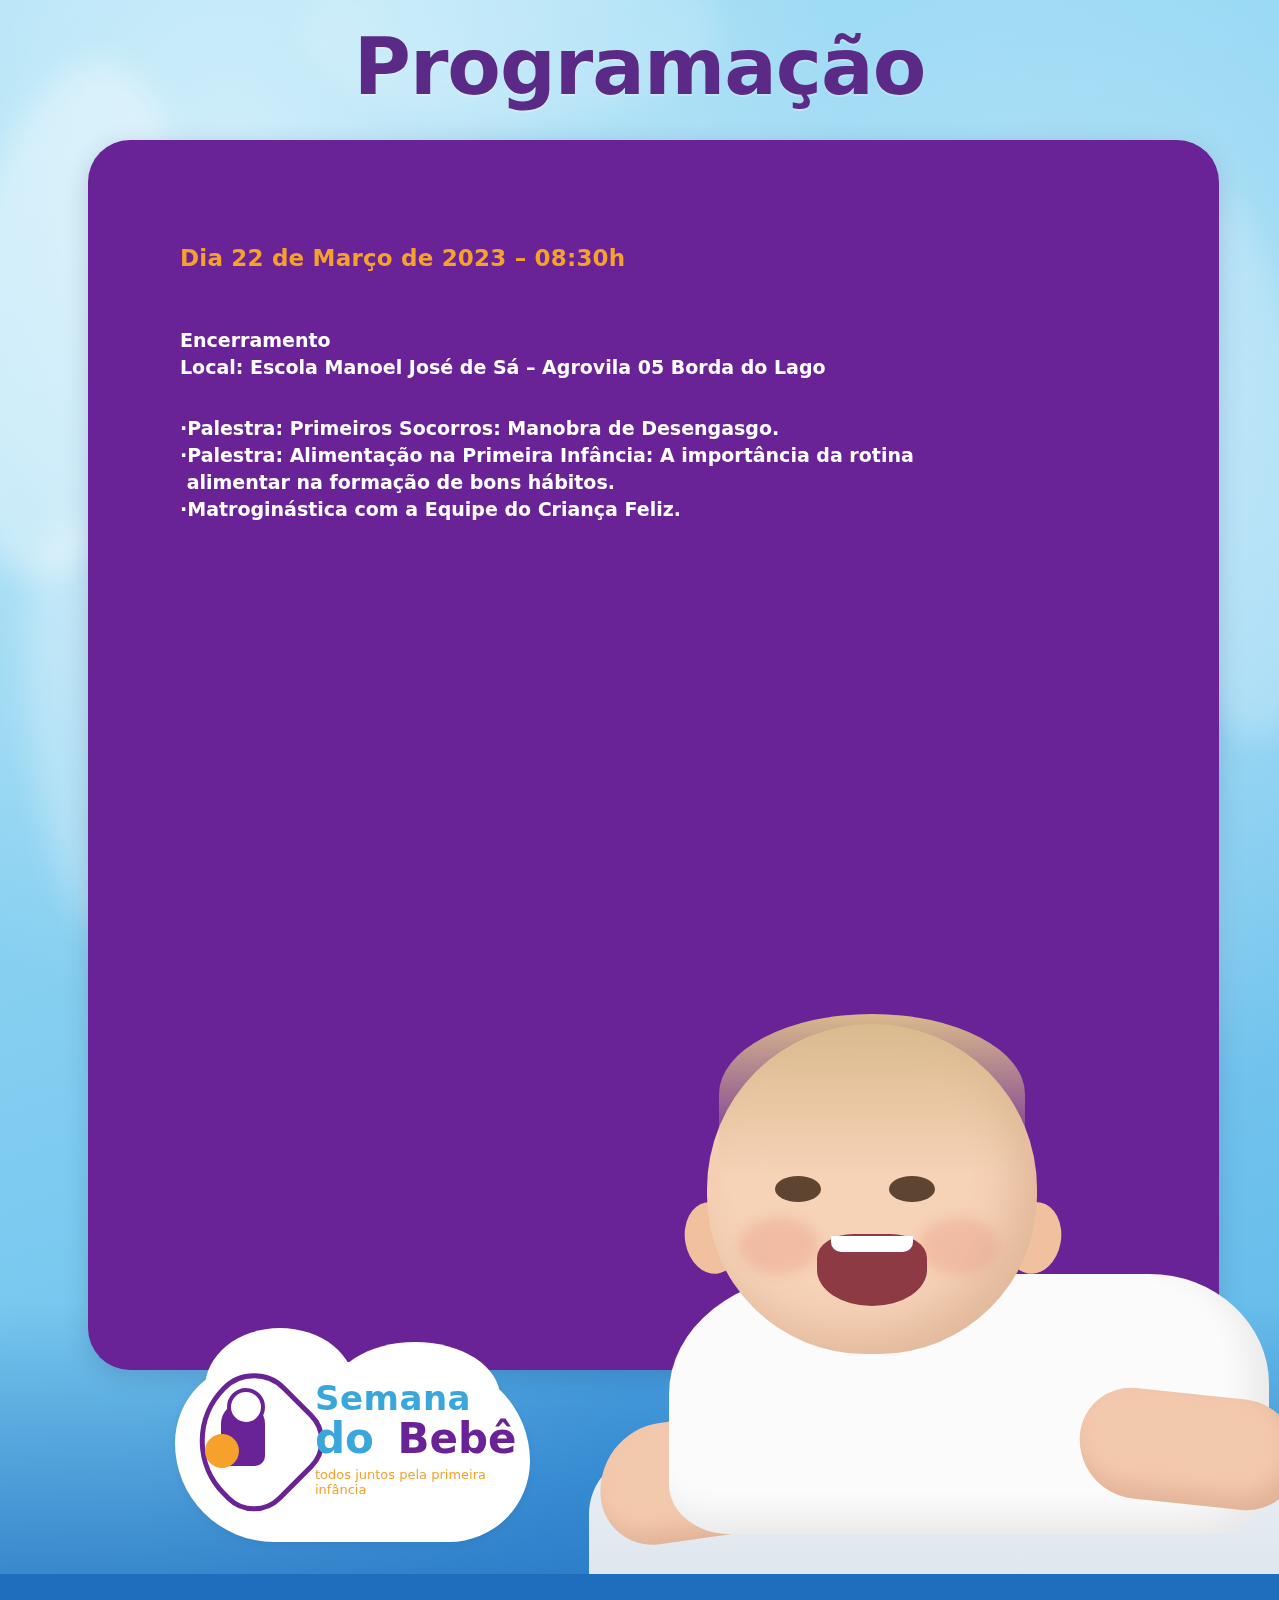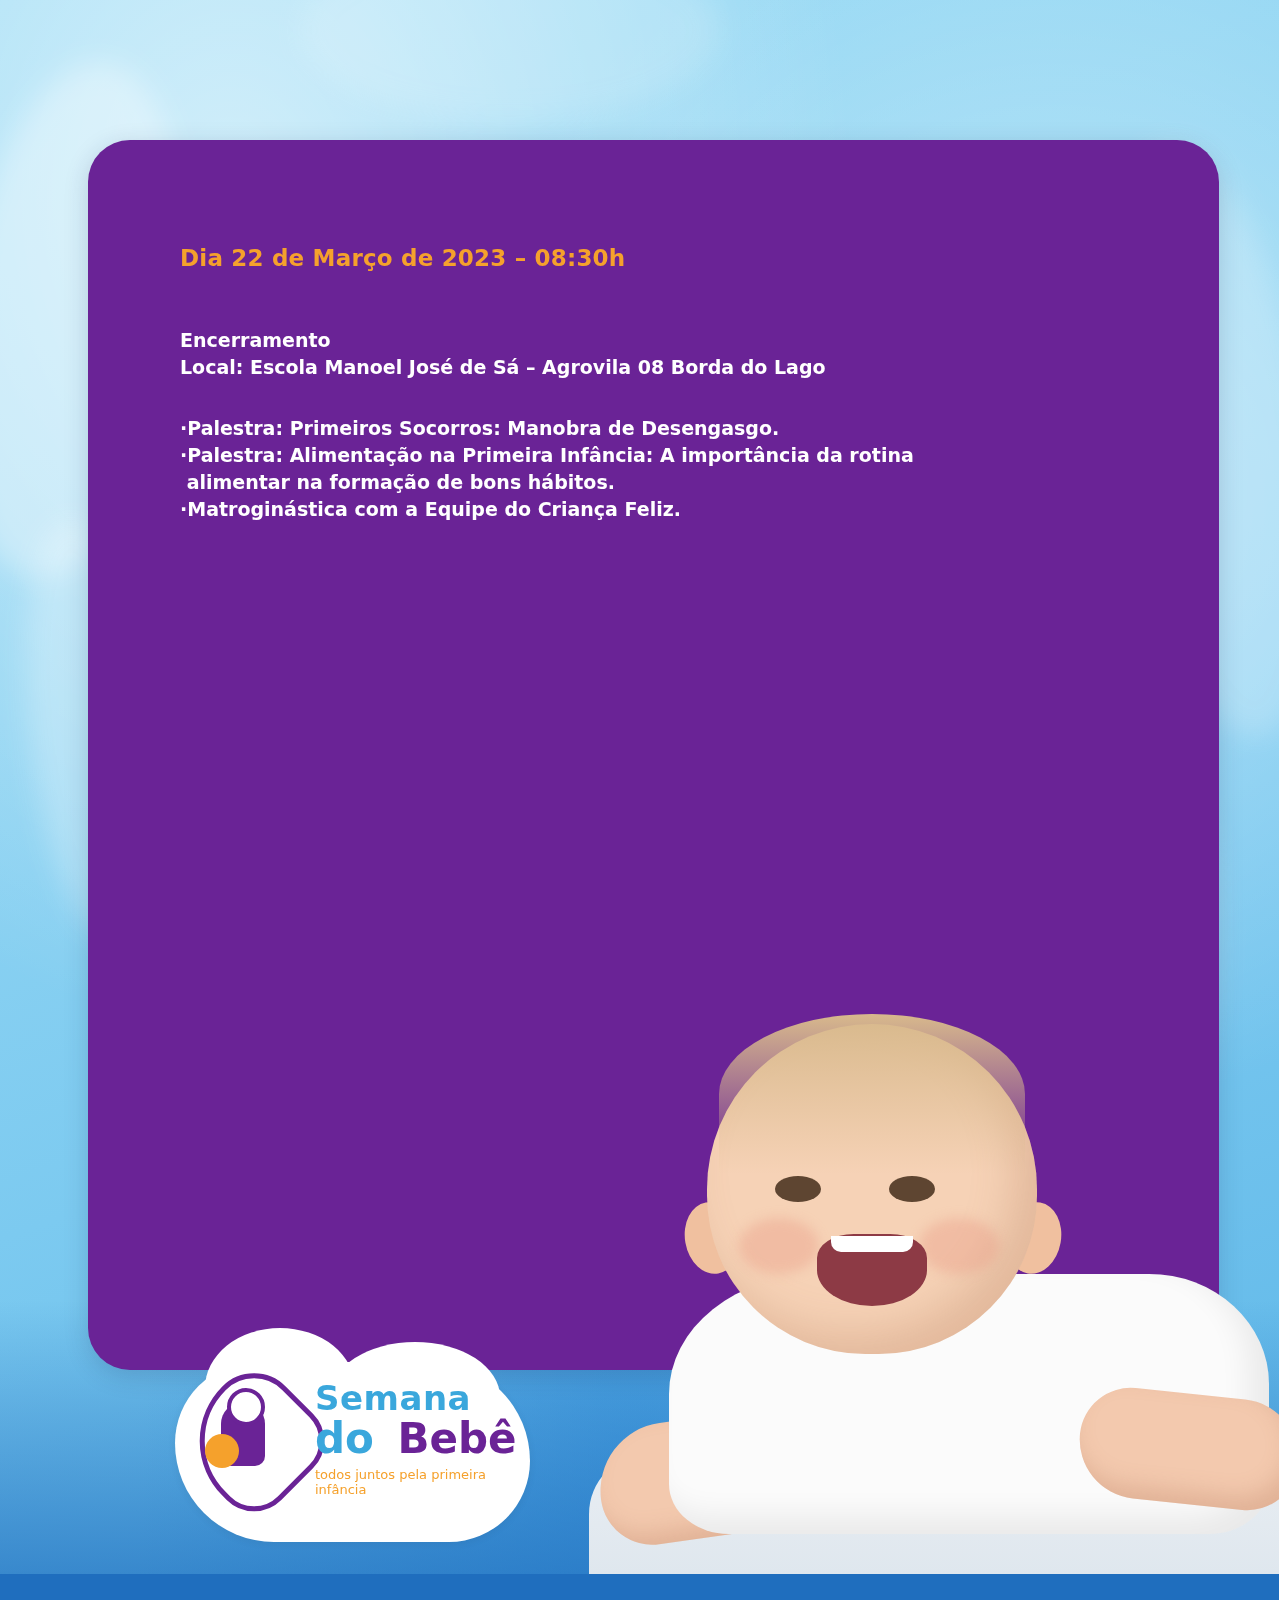--- a/index.html
+++ b/index.html
@@ -322,28 +322,29 @@
 
 <div class="poster">
 
   <div class="bg-streak s1"></div>
   <div class="bg-streak s2"></div>
   <div class="bg-streak s3"></div>
   <div class="bg-streak s4"></div>
   <div class="bg-streak s5"></div>
   <div class="bg-dark"></div>
 
+  <div class="title">Programação</div>
 
   <div class="card">
     <div class="card-inner">
 
       <div class="date-line">Dia 22 de Março de 2023 – 08:30h</div>
 
       <div class="body-text">Encerramento</div>
-      <div class="body-text">Local: Escola Manoel José de Sá – Agrovila 08 Borda do Lago</div>
+      <div class="body-text">Local: Escola Manoel José de Sá – Agrovila 05 Borda do Lago</div>
 
       <div class="block-gap"></div>
 
       <div class="body-text bullet-line">·Palestra: Primeiros Socorros: Manobra de Desengasgo.</div>
       <div class="body-text bullet-line">·Palestra: Alimentação na Primeira Infância: A importância da rotina
  alimentar na formação de bons hábitos.</div>
       <div class="body-text bullet-line">·Matroginástica com a Equipe do Criança Feliz.</div>
 
     </div>
   </div>

